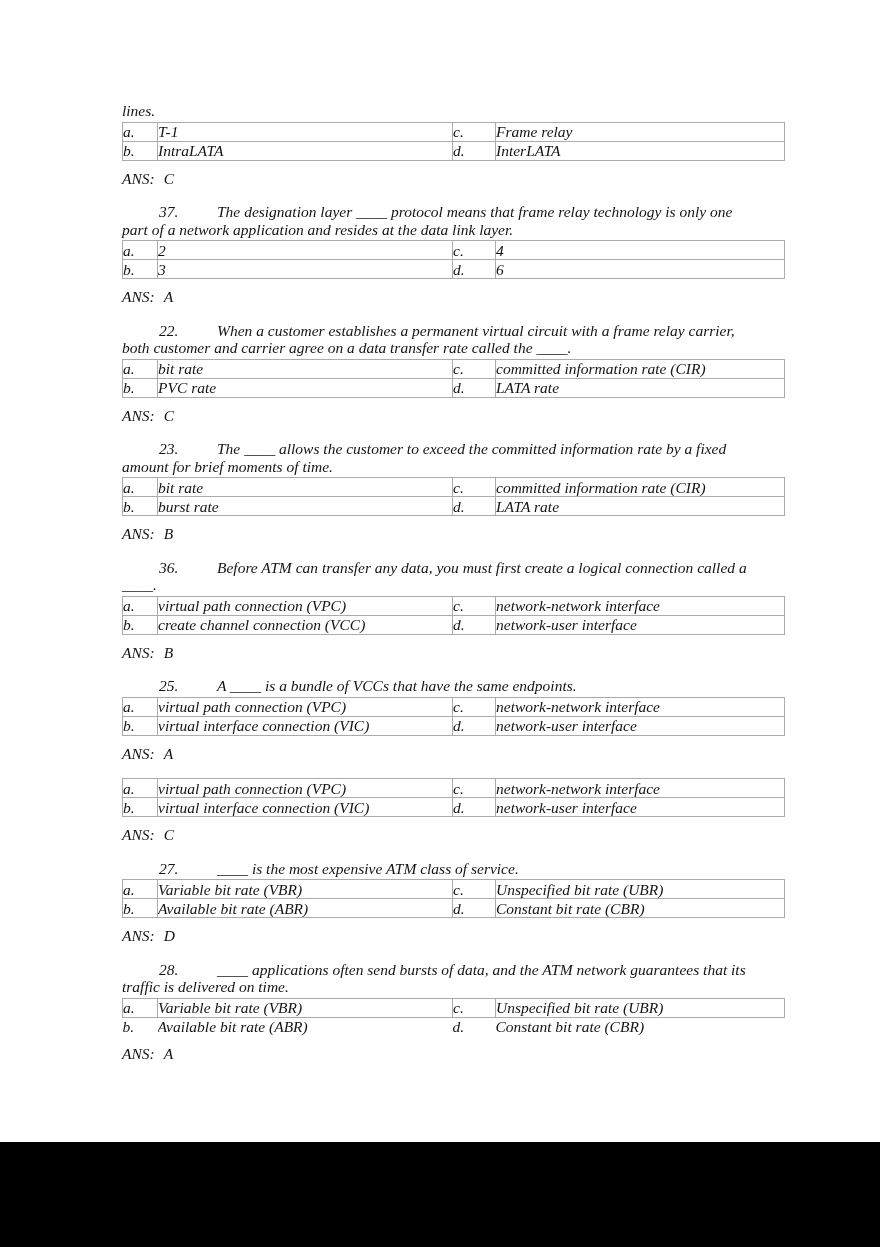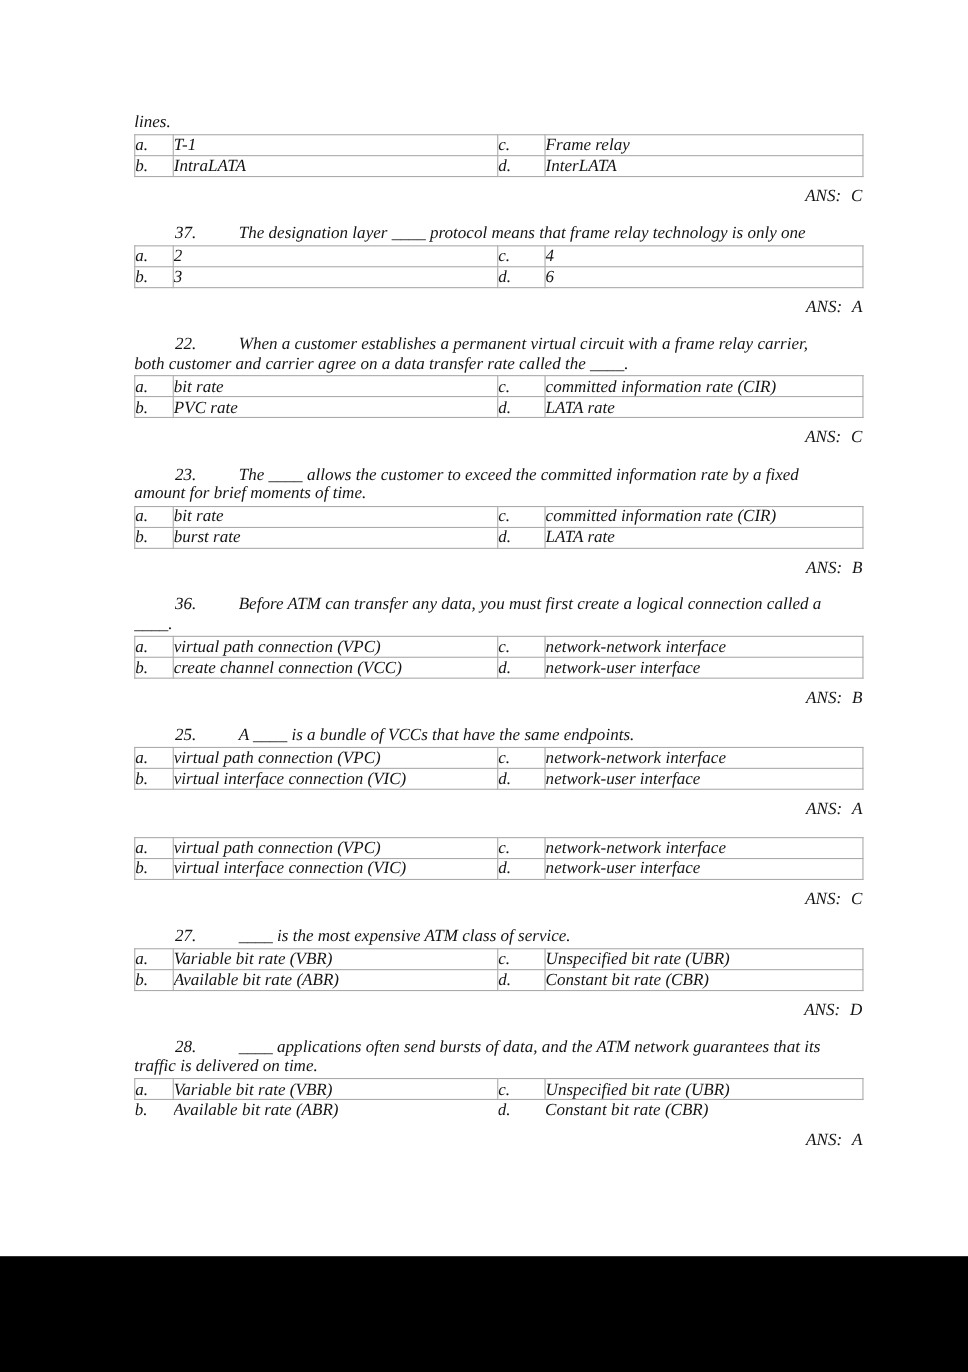--- a/index.html
+++ b/index.html
@@ -45,21 +45,21 @@
     overflow: hidden;
     white-space: nowrap;
   }
   td.l1 { width: 35px;  padding-left: 10px; }
   td.t1 { width: 295px; padding-left: 12px; }
   td.l2 { width: 43px;  padding-left: 7px; }
   td.t2 { width: 289px; padding-left: 6px; }
   
   table.opt-table.cut { border: none; }
   table.opt-table.cut tr.plain td { border: none; }
-  .ans { margin-top: 9px; line-height: 17.5px; text-align: right; }
+  .ans { margin-top: 9px; line-height: 17.5px; }
   .ans-letter { margin-left: 9px; }
   .bottom-band {
     position: absolute;
     left: 0; bottom: 0;
     width: 880px; height: 105px;
     background: #000000;
   }
 </style>
 </head>
 <body>
@@ -82,20 +82,21 @@
         <td class="l2">d.</td>
         <td class="t2">InterLATA</td>
       </tr>
     </tbody>
       </table>
     <div class="ans"><span>ANS:</span><span class="ans-letter">C</span></div>
   </section>
 
   <section class="q-block">
     <div class="q-line"><span class="q-num">37.</span><span>The designation layer ____ protocol means that frame relay technology is only one</span></div>
+    <div class="q-line">part of a network application and resides at the data link layer.</div>
     <table class="opt-table">
       <tbody>
           <tr>
         <td class="l1">a.</td>
         <td class="t1">2</td>
         <td class="l2">c.</td>
         <td class="t2">4</td>
       </tr>
       <tr>
         <td class="l1">b.</td>

